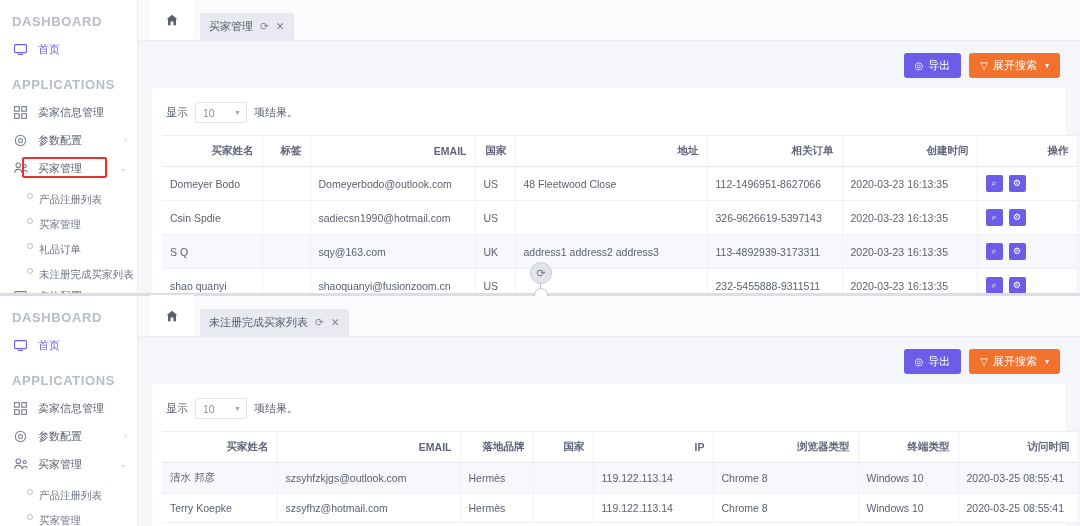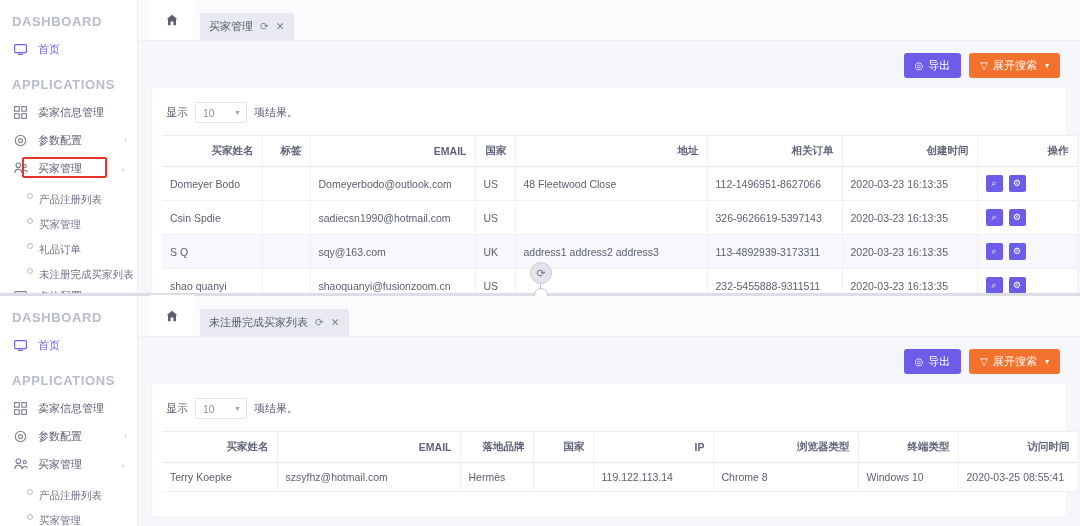--- a/index.html
+++ b/index.html
@@ -475,20 +475,30 @@
             <th>EMAIL</th>
             <th>落地品牌</th>
             <th>国家</th>
             <th>IP</th>
             <th>浏览器类型</th>
             <th>终端类型</th>
             <th>访问时间</th>
           </tr>
             </thead>
           <tbody>
+            <tr class="odd">
+              <td>清水 邦彦</td>
+              <td>szsyhfzkjgs@outlook.com</td>
+              <td>Hermès</td>
+              <td></td>
+              <td>119.122.113.14</td>
+              <td>Chrome 8</td>
+              <td>Windows 10</td>
+              <td>2020-03-25 08:55:41</td>
+            </tr>
             <tr class="even">
               <td>Terry Koepke</td>
               <td>szsyfhz@hotmail.com</td>
               <td>Hermès</td>
               <td></td>
               <td>119.122.113.14</td>
               <td>Chrome 8</td>
               <td>Windows 10</td>
               <td>2020-03-25 08:55:41</td>
             </tr>

